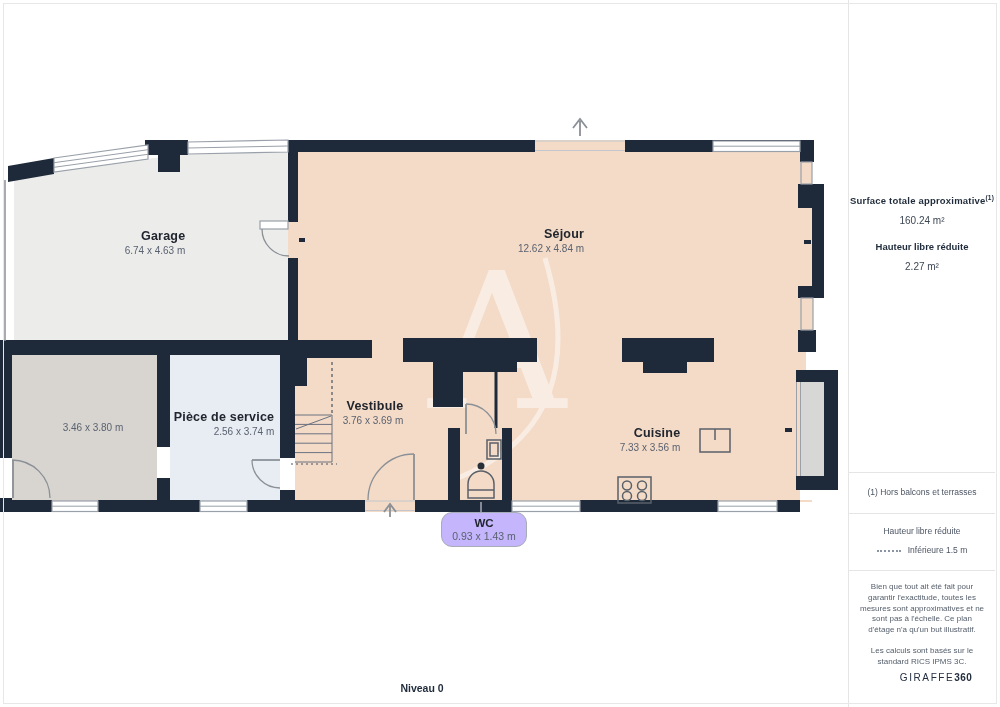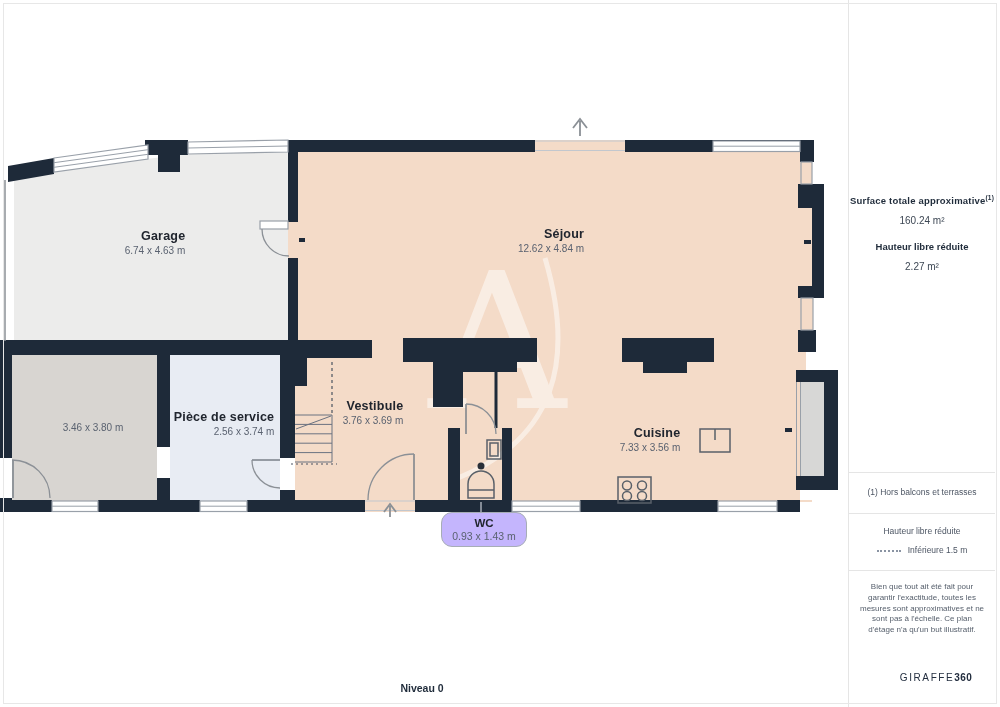--- a/index.html
+++ b/index.html
@@ -222,19 +222,20 @@
     </div>
     <div class="sb-sep" style="top:472px"></div>
     <div class="sb-block sb-small" style="top:487px">(1) Hors balcons et terrasses</div>
     <div class="sb-sep" style="top:513px"></div>
     <div class="sb-block" style="top:526px">
       <div class="sb-small">Hauteur libre réduite</div>
       <div class="sb-small" style="margin-top:9px"><span class="legend-dash"></span><span>Inférieure 1.5 m</span></div>
     </div>
     <div class="sb-sep" style="top:570px"></div>
     <div class="sb-block sb-disc" style="top:582px">Bien que tout ait été fait pour garantir l'exactitude, toutes les mesures sont approximatives et ne sont pas à l'échelle. Ce plan d'étage n'a qu'un but illustratif.</div>
+    <div class="sb-block sb-disc" style="top:646px">Les calculs sont basés sur le standard RICS IPMS 3C.</div>
     <div class="sb-block sb-brand" style="top:672px">
       <span class="brand-a">GIRAFFE</span><span class="brand-b">360</span>
     </div>
   </aside>
 
   <div class="page-border"></div>
 </div>
 
 </body></html>

